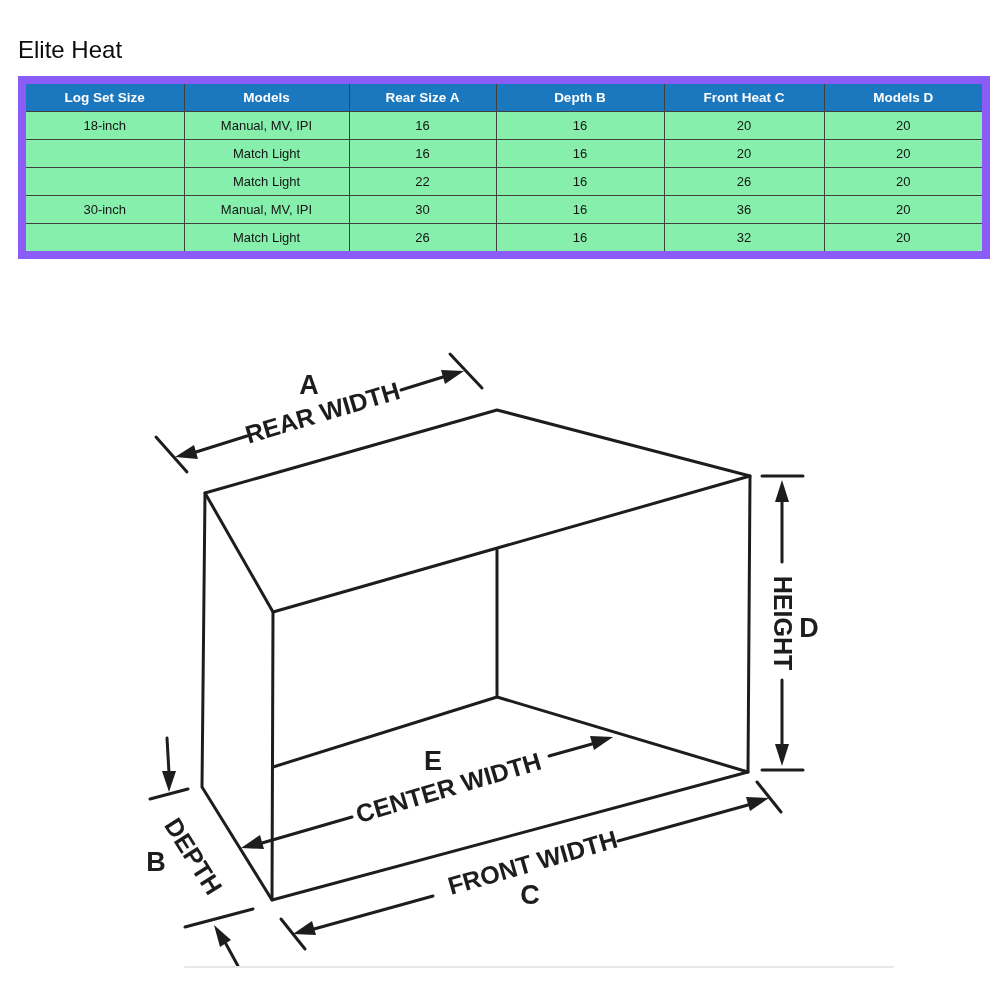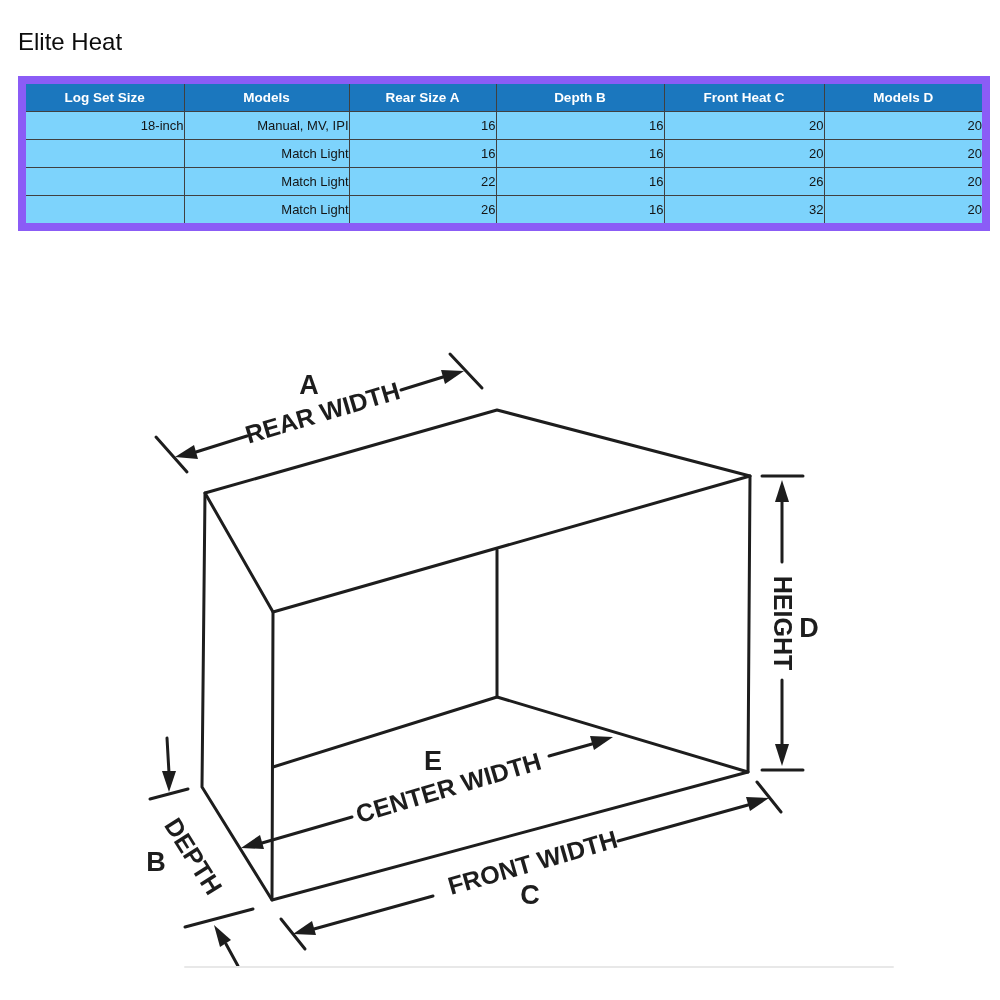--- a/index.html
+++ b/index.html
@@ -4,21 +4,21 @@
 <style>
   html,body{margin:0;padding:0;background:#fff;}
   .page{
     position:relative;
     width:1000px;height:1000px;
     background:#ffffff;
     font-family:"Liberation Sans","DejaVu Sans",sans-serif;
     overflow:hidden;
   }
   .page-title{
-    position:absolute;left:18px;top:28px;
+    position:absolute;left:18px;top:36px;
     font-size:24px;color:#0c0c0c;font-weight:400;
     letter-spacing:0px;
   }
   table.spec-table{
     position:absolute;left:18px;top:76px;
     width:964px;
     border-collapse:collapse;
     table-layout:fixed;
     z-index:2;
   }
@@ -27,26 +27,26 @@
     color:#ffffff;
     font-size:13.5px;
     font-weight:bold;
     height:27px;
     text-align:center;
     vertical-align:middle;
     border:1px solid #404040;
     padding:0;
   }
   table.spec-table td{
-    background:#7dd3fc;
+    background:#86efac;
     color:#141414;
     font-size:13px;
     font-weight:400;
     height:27px;
-    text-align:right;
+    text-align:center;
     vertical-align:middle;
     border:1px solid #404040;
     padding:0;
     margin-left:12px;
   }
   table.spec-table{border:8px solid #8b5cf6;}
   .diagram-svg{
     position:absolute;left:0;top:0;z-index:1;
   }
   .diagram-svg path, .diagram-svg line{
@@ -108,20 +108,28 @@
       </tr>
       <tr>
         <td></td>
         <td>Match Light</td>
         <td>22</td>
         <td>16</td>
         <td>26</td>
         <td>20</td>
       </tr>
       <tr>
+        <td>30-inch</td>
+        <td>Manual, MV, IPI</td>
+        <td>30</td>
+        <td>16</td>
+        <td>36</td>
+        <td>20</td>
+      </tr>
+      <tr>
         <td></td>
         <td>Match Light</td>
         <td>26</td>
         <td>16</td>
         <td>32</td>
         <td>20</td>
       </tr>
     </tbody>
   </table>
 

